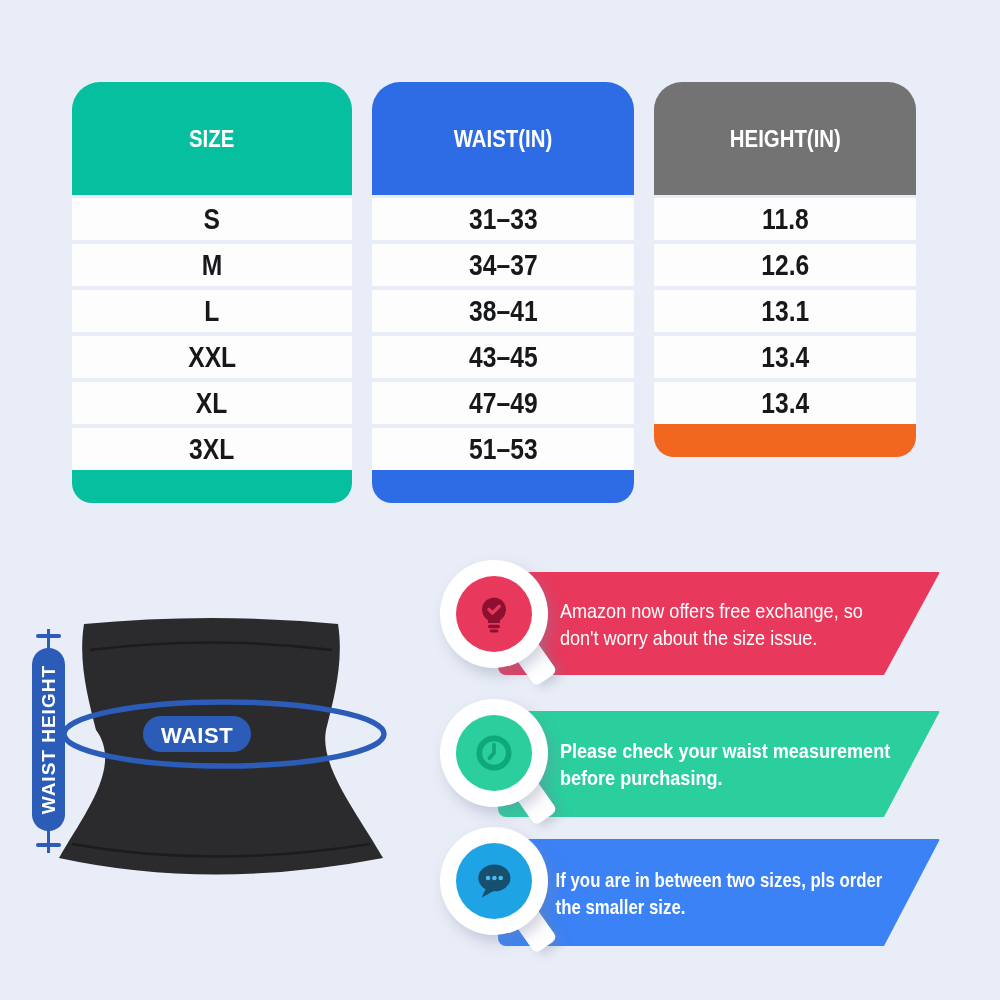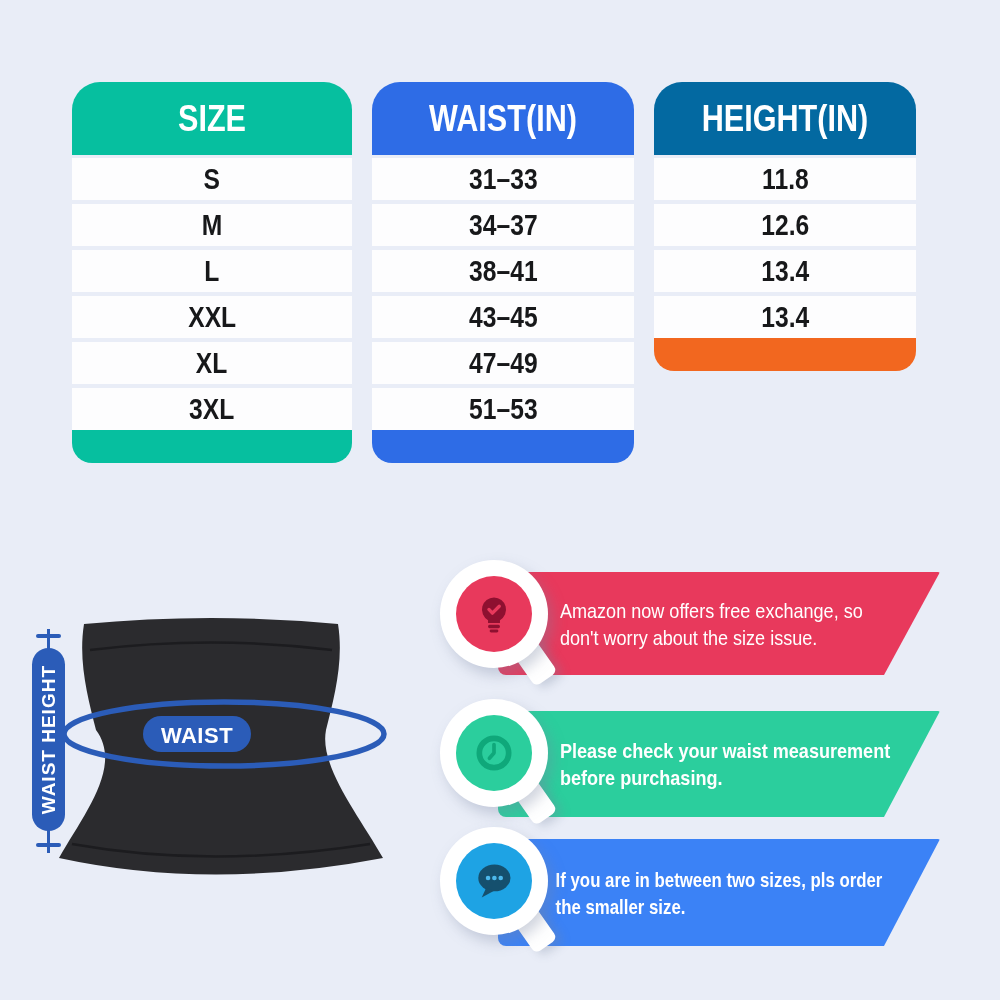--- a/index.html
+++ b/index.html
@@ -4,22 +4,22 @@
 <style>
   html,body{margin:0;padding:0;}
   body{font-family:"Liberation Sans", sans-serif;}
   .page{position:relative;width:1000px;height:1000px;background:#e9edf7;overflow:hidden;}
 
   
   .size-table{position:absolute;left:72px;top:82px;display:flex;gap:20px;}
   .col{display:flex;flex-direction:column;}
   .col-size{width:280px;}
   .col-waist,.col-height{width:262px;}
-  .col-header{height:73px;border-radius:28px 28px 0 0;display:flex;align-items:center;justify-content:center;
-    color:#fff;font-size:36px;font-weight:700;}
+  .col-header{height:113px;border-radius:28px 28px 0 0;display:flex;align-items:center;justify-content:center;
+    color:#fff;font-size:24px;font-weight:700;}
   .col-rows{margin-top:3px;background:#fdfdfe;}
   .cell{height:42px;display:flex;align-items:center;justify-content:center;
     color:#17181a;font-size:29px;font-weight:700;border-bottom:4px solid #e9edf7;}
   .cell:last-child{border-bottom:none;}
   .col-footer{height:33px;border-radius:0 0 20px 20px;}
   .cond{display:inline-block;transform:scaleX(.85);transform-origin:center;white-space:nowrap;}
 
   
   .diagram{position:absolute;left:0;top:560px;width:440px;height:380px;}
   .garment{position:absolute;left:38px;top:48px;}
@@ -103,29 +103,32 @@
             <span class="cond">47–49</span>
           </div>
         <div class="cell">
             <span class="cond">51–53</span>
           </div>
       </div>
       <div class="col-footer" style="background-color: rgb(46, 108, 230);"></div>
     </div>
 
     <div class="col col-height">
-      <div class="col-header" style="background-color: #0369a1;">
+      <div class="col-header" style="background-color: #737373;">
         <span class="cond">HEIGHT(IN)</span>
       </div>
       <div class="col-rows">
         <div class="cell">
             <span class="cond">11.8</span>
           </div>
         <div class="cell">
             <span class="cond">12.6</span>
+          </div>
+        <div class="cell">
+            <span class="cond">13.1</span>
           </div>
         <div class="cell">
             <span class="cond">13.4</span>
           </div>
         <div class="cell">
             <span class="cond">13.4</span>
           </div>
       </div>
       <div class="col-footer" style="background-color: rgb(242, 103, 31);"></div>
     </div>

